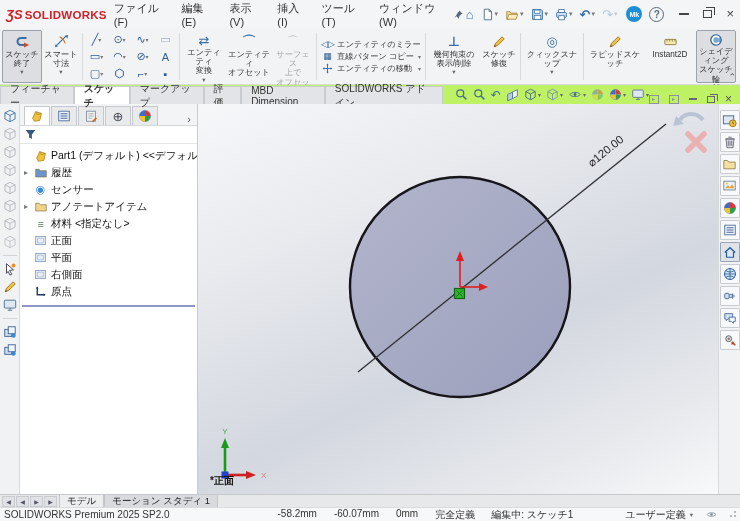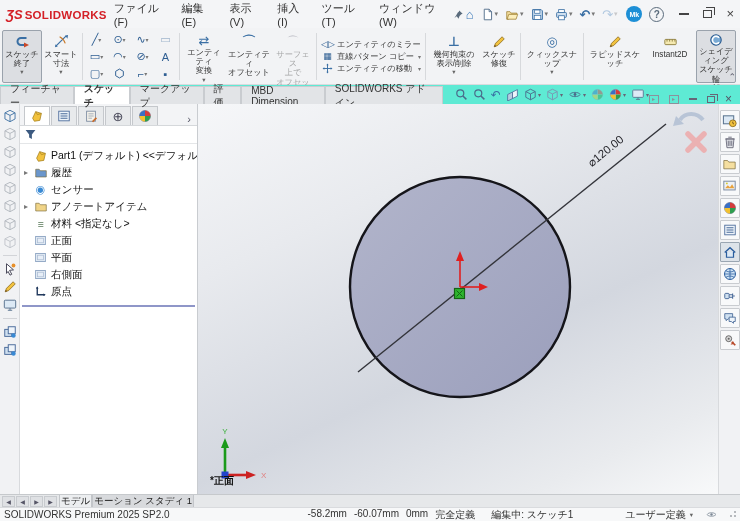--- a/index.html
+++ b/index.html
@@ -43,21 +43,21 @@
   .mtool { display:flex; align-items:center; justify-content:center; color:#2e5e92; font-size:11px; }
   .mtool .mc { font-size:6px; color:#777; margin-left:0px; }
   .stackcol { display:flex; flex-direction:column; justify-content:center; gap:1px; padding:0 2px; }
   .srow { display:flex; align-items:center; gap:3px; font-size:8.2px; color:#333; }
   .srow .sicon { width:13px; text-align:center; color:#2e5e92; font-size:9px; }
   .srow .scaret { font-size:6px; color:#777; margin-left:auto; }
   .collapse { position:absolute; right:4px; bottom:2px; font-size:9px; color:#556; }
   .ic { display:inline-block; vertical-align:middle; }
 
   
-  .tabband { height:19px; flex:0 0 19px; display:flex; align-items:flex-end; background:#5eead4; position:relative; }
+  .tabband { height:19px; flex:0 0 19px; display:flex; align-items:flex-end; background:#bef264; position:relative; }
   .dtabs { display:flex; height:19px; align-items:flex-end; }
   .dtab { height:18px; padding:2px 9px 2px 9px; font-size:10px; color:#333; background:#e2e4e7; border:1px solid #c9ccd0; border-bottom:none; display:flex; align-items:center; }
   .dtab.active { background:#fff; font-weight:bold; }
   .headsup { display:flex; align-items:center; gap:5px; margin-left:12px; height:19px; color:#4a6b8a; }
   .hu { display:flex; align-items:center; }
   .hu .hcaret { font-size:6px; color:#667; margin-left:1px; }
   .docwin { margin-left:auto; display:flex; align-items:center; gap:10px; padding-right:8px; color:#556; }
   .dw-pane { width:10px; height:9px; border:1.2px solid #8a929c; position:relative; }
   .dw-pane:after { content:"▸"; position:absolute; font-size:6px; top:-1px; left:2px; color:#8a929c; }
   .dw-min { width:8px; height:1.4px; background:#667; }
@@ -87,26 +87,26 @@
 
   
   .taskpane { width:22px; flex:0 0 22px; background:#f1f2f4; border-left:1px solid #d8dadd; display:flex; flex-direction:column; align-items:center; padding-top:6px; gap:2px; }
   .tpbtn { width:20px; height:20px; border:1px solid #c9ccd0; background:#f8f9fa; display:flex; align-items:center; justify-content:center; border-radius:1px; }
   .tpbtn.active { background:#dde3e9; border-color:#9aa6b2; }
 
   
   .bottombar { flex:0 0 13px; height:13px; background:#e6e8ea; border-top:1px solid #c6c9cc; display:flex; align-items:stretch; font-size:9px; }
   .bnav { display:flex; align-items:center; padding:0 2px; gap:1px; }
   .bnavbtn { width:13px; height:11px; display:flex; align-items:center; justify-content:center; font-size:6px; color:#556; background:#dfe1e4; border:1px solid #c8cbcf; }
-  .btab { padding:0 1px; display:flex; align-items:center; font-size:9.5px; color:#222; background:#d8dadd; border-right:1px solid #c2c5c9; border-left:1px solid #c2c5c9; }
+  .btab { padding:0 7px; display:flex; align-items:center; font-size:9.5px; color:#222; background:#d8dadd; border-right:1px solid #c2c5c9; border-left:1px solid #c2c5c9; }
   .btab.active { background:#eceef0; }
 
   
   .statusbar { flex:0 0 14px; height:14px; background:#f7f8f9; border-top:1px solid #d9dbde; display:flex; align-items:center; padding:0 4px; font-size:10px; color:#333; }
-  .scoord { margin-left:auto; display:flex; gap:7px; }
+  .scoord { margin-left:auto; display:flex; gap:17px; }
   .sedit { margin-left:16px; }
   .sunits { margin-left:52px; display:flex; align-items:center; gap:4px; }
   .sunits .ucaret { font-size:6.5px; color:#666; }
   .grip { margin-left:10px; width:8px; height:8px; background:
     radial-gradient(circle at 7px 1px,#b6b9bd 1px,transparent 1.4px),
     radial-gradient(circle at 7px 5px,#b6b9bd 1px,transparent 1.4px),
     radial-gradient(circle at 3px 5px,#b6b9bd 1px,transparent 1.4px); }
 </style>
 </head>
 <body>

